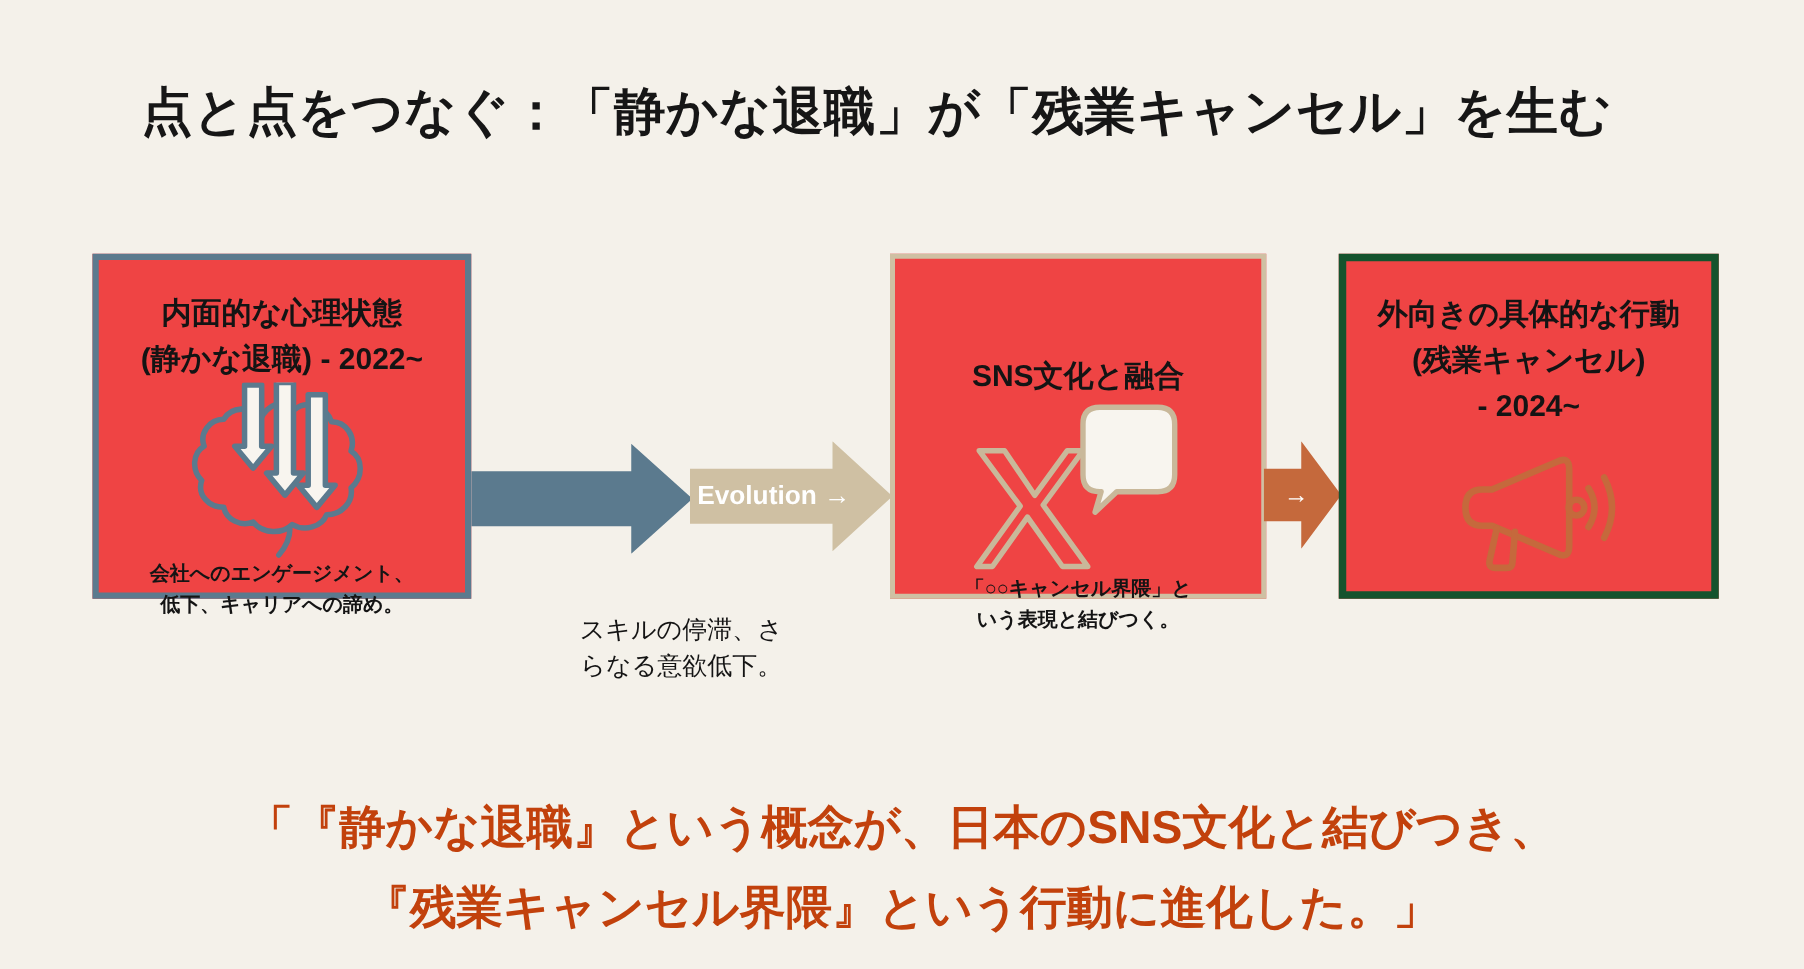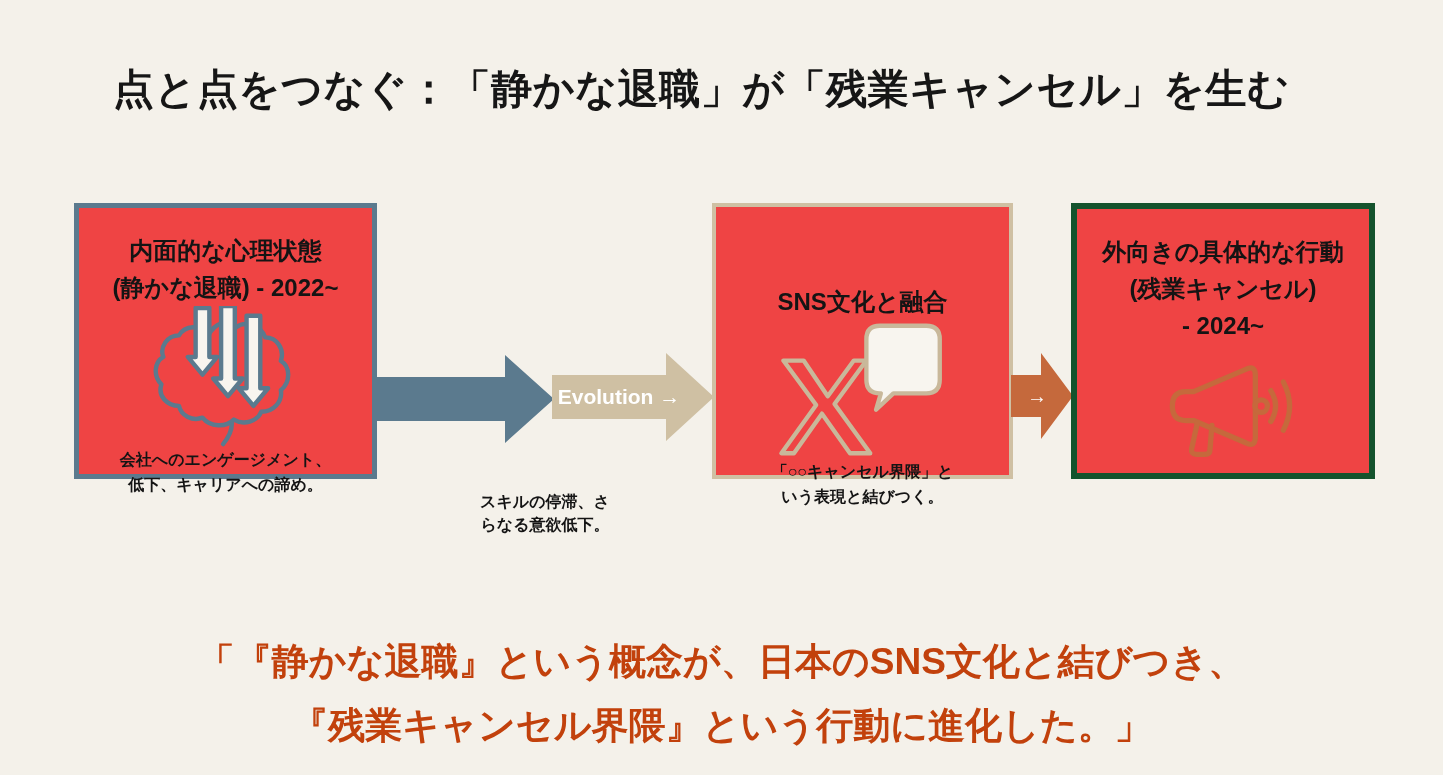--- a/index.html
+++ b/index.html
@@ -50,21 +50,21 @@
     position: absolute; top: 0; height: 88px;
     display: flex; align-items: center; justify-content: center;
     color: #ffffff; font-weight: 700; font-size: 21px; white-space: nowrap;
   }
   .arrow-causal .arrow-label    { left: 0; width: 148px; }
   .arrow-evolution .arrow-label { left: 0; width: 134px; }
   .arrow-transition .arrow-label{ left: 0; width: 52px; height: 86px; font-size: 20px; }
 
   .link-note {
     position: absolute; left: 405px; top: 490px; width: 280px;
-    font-size: 16px; font-weight: 700; line-height: 1.45; text-align: center;
+    font-size: 20px; font-weight: 400; line-height: 1.45; text-align: center;
     white-space: pre-line; color: #141414;
   }
 
   .quote {
     position: absolute; left: 0; top: 630px; width: 1443px;
     font-size: 37px; font-weight: 800; line-height: 1.72; text-align: center;
     white-space: pre-line; color: #c2410c;
   }
 </style>
 </head>

